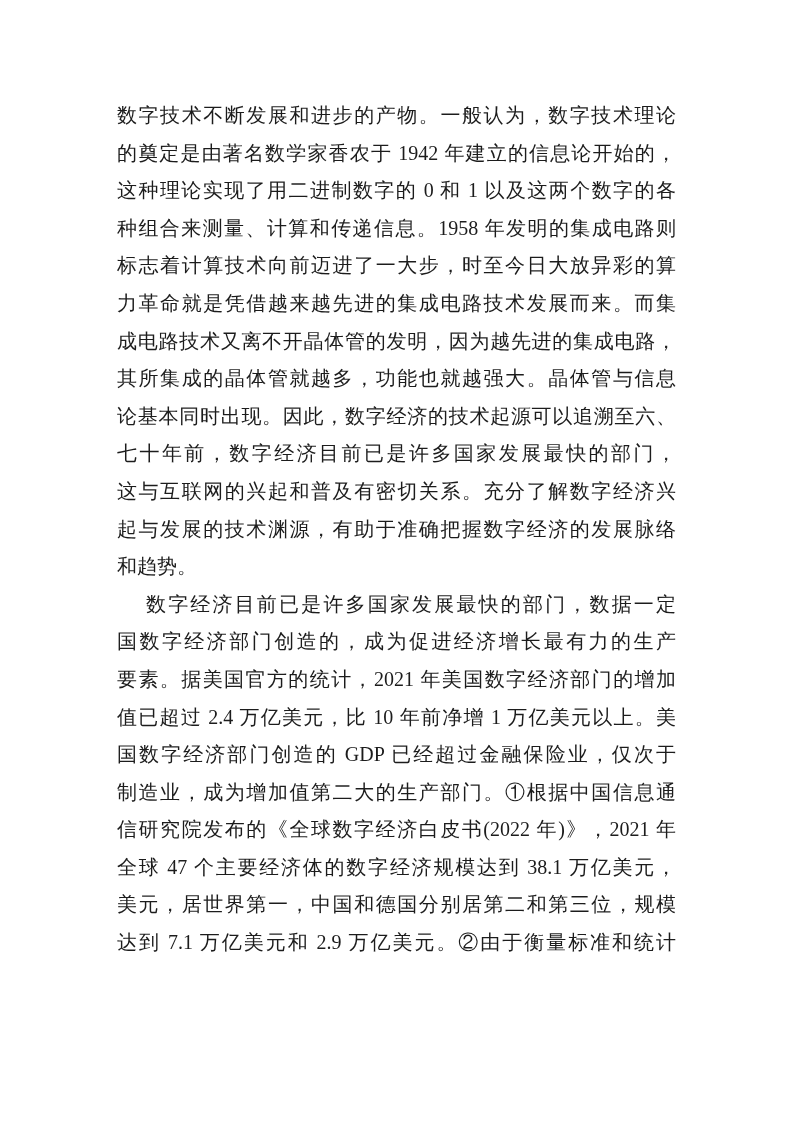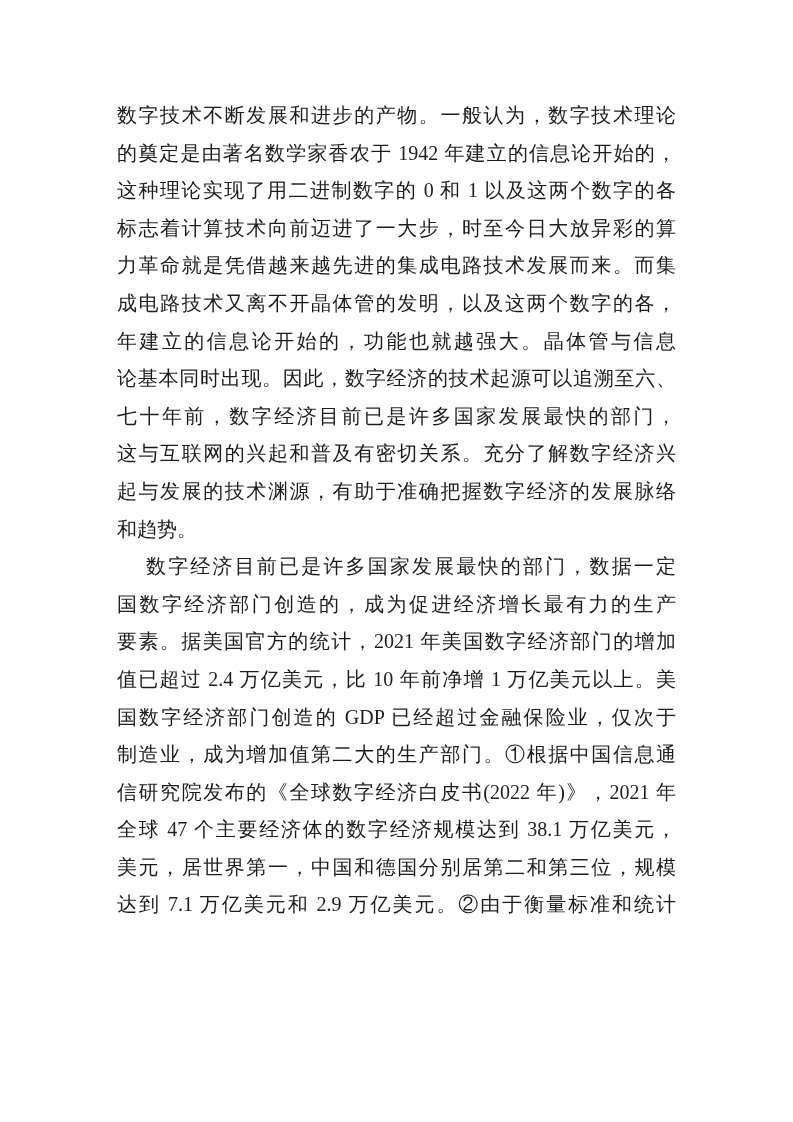--- a/index.html
+++ b/index.html
@@ -49,24 +49,25 @@
   </style>
 </head>
 <body>
 
 <div class="page" style="background: rgb(255, 255, 255);">
   <div class="page-text" style="color: rgb(28, 28, 28);">
       <div class="paragraph">
         <div class="line">数字技术不断发展和进步的产物。一般认为，数字技术理论</div>
         <div class="line">的奠定是由著名数学家香农于 1942 年建立的信息论开始的，</div>
         <div class="line">这种理论实现了用二进制数字的 0 和 1 以及这两个数字的各</div>
+        <div class="line">种组合来测量、计算和传递信息。1958 年发明的集成电路则</div>
         <div class="line">标志着计算技术向前迈进了一大步，时至今日大放异彩的算</div>
         <div class="line">力革命就是凭借越来越先进的集成电路技术发展而来。而集</div>
-        <div class="line">成电路技术又离不开晶体管的发明，以及这两个数字的各，</div>
-        <div class="line">年建立的信息论开始的，功能也就越强大。晶体管与信息</div>
+        <div class="line">成电路技术又离不开晶体管的发明，因为越先进的集成电路，</div>
+        <div class="line">其所集成的晶体管就越多，功能也就越强大。晶体管与信息</div>
         <div class="line">论基本同时出现。因此，数字经济的技术起源可以追溯至六、</div>
         <div class="line">七十年前，数字经济目前已是许多国家发展最快的部门，</div>
         <div class="line">这与互联网的兴起和普及有密切关系。充分了解数字经济兴</div>
         <div class="line">起与发展的技术渊源，有助于准确把握数字经济的发展脉络</div>
         <div class="line short">和趋势。</div>
       </div>
       <div class="paragraph">
         <div class="line indent">数字经济目前已是许多国家发展最快的部门，数据一定</div>
         <div class="line">国数字经济部门创造的，成为促进经济增长最有力的生产</div>
         <div class="line">要素。据美国官方的统计，2021 年美国数字经济部门的增加</div>

